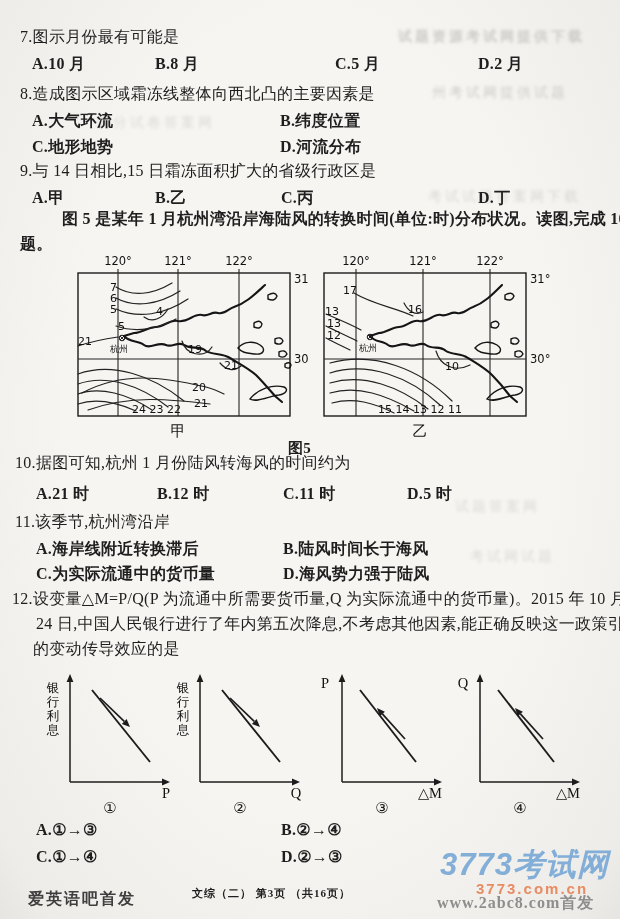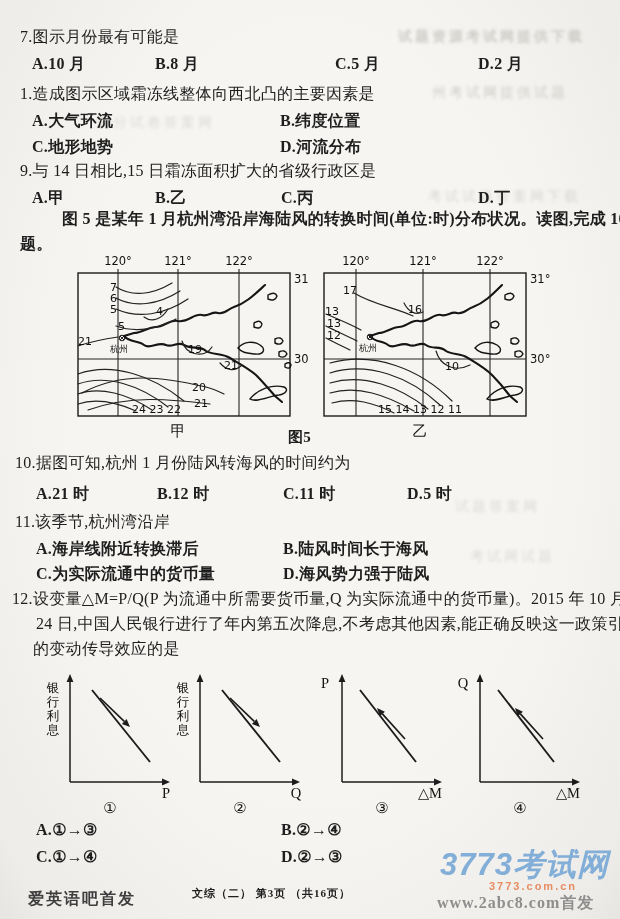--- a/index.html
+++ b/index.html
@@ -14,47 +14,47 @@
   .map .grid-line{stroke:#242424;stroke-width:1.1;fill:none;}
   .map .frame{stroke:#1c1c1c;stroke-width:1.4;fill:none;}
   .map .coast{stroke:#151515;stroke-width:2.1;fill:none;stroke-linejoin:round;stroke-linecap:round;}
   .map .isle{stroke:#151515;stroke-width:1.4;fill:none;}
   .map .contour{stroke:#222;stroke-width:1.2;fill:none;stroke-linecap:round;}
   .map text{fill:#111;font-family:"DejaVu Sans","Liberation Sans",sans-serif;}
   .graph-slot{position:absolute;width:152px;height:152px;}
   .graph-slot svg line,.graph-slot svg path{stroke:#1c1c1c;fill:none;}
   .graph-slot svg polygon{fill:#1c1c1c;stroke:none;}
   .graph-slot svg text{fill:#141414;font-family:"Liberation Serif","DejaVu Serif",serif;}
-  #fig-caption{font-size:15px;font-weight:bold;}
+  #fig-caption{font-size:15px;font-weight:bold;margin-top:11px;}
   #footer-left{color:#3e3e3e;letter-spacing:2px;font-size:16px;}
   #footer-center{font-size:11px;letter-spacing:1px;}
   #wm-blue{font-family:"Liberation Sans","DejaVu Sans",sans-serif;font-style:italic;font-weight:bold;
            font-size:31px;letter-spacing:1px;}
-  #wm-orange{font-family:"Liberation Sans","DejaVu Sans",sans-serif;font-weight:bold;font-size:11px;letter-spacing:2px;margin-left:13px;}
+  #wm-orange{font-family:"Liberation Sans","DejaVu Sans",sans-serif;font-weight:bold;font-size:15px;letter-spacing:2px;}
   #wm-gray{font-size:16px;letter-spacing:1px;}
 </style>
 </head>
 <body>
 
 <div id="page">
 
   <div class="bleed" style="left:398px;top:28px;font-weight:bold">试题资源考试网提供下载</div>
   <div class="bleed" style="left:432px;top:84px">州考试网提供试题</div>
   <div class="bleed" style="left:96px;top:114px;opacity:.55">满分试卷答案网</div>
   <div class="bleed" style="left:428px;top:188px;opacity:.6">考试试题答案网下载</div>
   <div class="bleed" style="left:455px;top:498px;opacity:.55">试题答案网</div>
   <div class="bleed" style="left:470px;top:548px;opacity:.55">考试网试题</div>
 
   <span class="t stem" style="left:20px;top:27px">7.图示月份最有可能是</span>
   <span class="t" style="left:32px;top:54px">A.10 月</span>
   <span class="t" style="left:155px;top:54px">B.8 月</span>
   <span class="t" style="left:335px;top:54px">C.5 月</span>
   <span class="t" style="left:478px;top:54px">D.2 月</span>
 
-  <span class="t stem" style="left:20px;top:84px">1.造成图示区域霜冻线整体向西北凸的主要因素是</span>
+  <span class="t stem" style="left:20px;top:84px">8.造成图示区域霜冻线整体向西北凸的主要因素是</span>
   <span class="t" style="left:32px;top:111px">A.大气环流</span>
   <span class="t" style="left:280px;top:111px">B.纬度位置</span>
   <span class="t" style="left:32px;top:137px">C.地形地势</span>
   <span class="t" style="left:280px;top:137px">D.河流分布</span>
 
   <span class="t stem" style="left:20px;top:161px">9.与 14 日相比,15 日霜冻面积扩大的省级行政区是</span>
   <span class="t" style="left:32px;top:188px">A.甲</span>
   <span class="t" style="left:155px;top:188px">B.乙</span>
   <span class="t" style="left:281px;top:188px">C.丙</span>
   <span class="t" style="left:478px;top:188px">D.丁</span>

